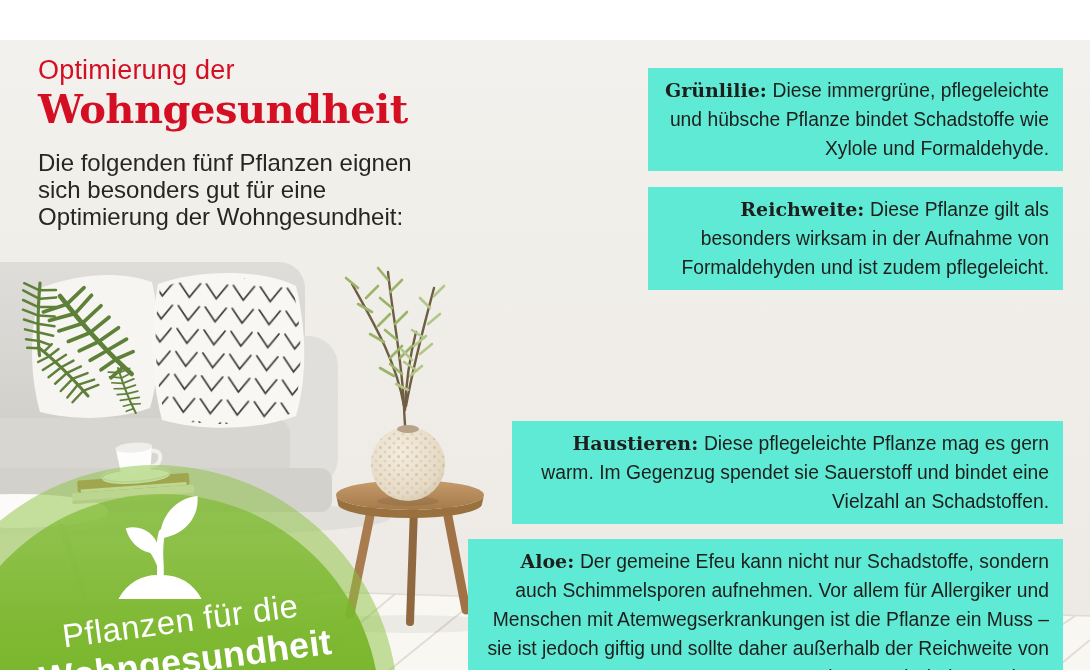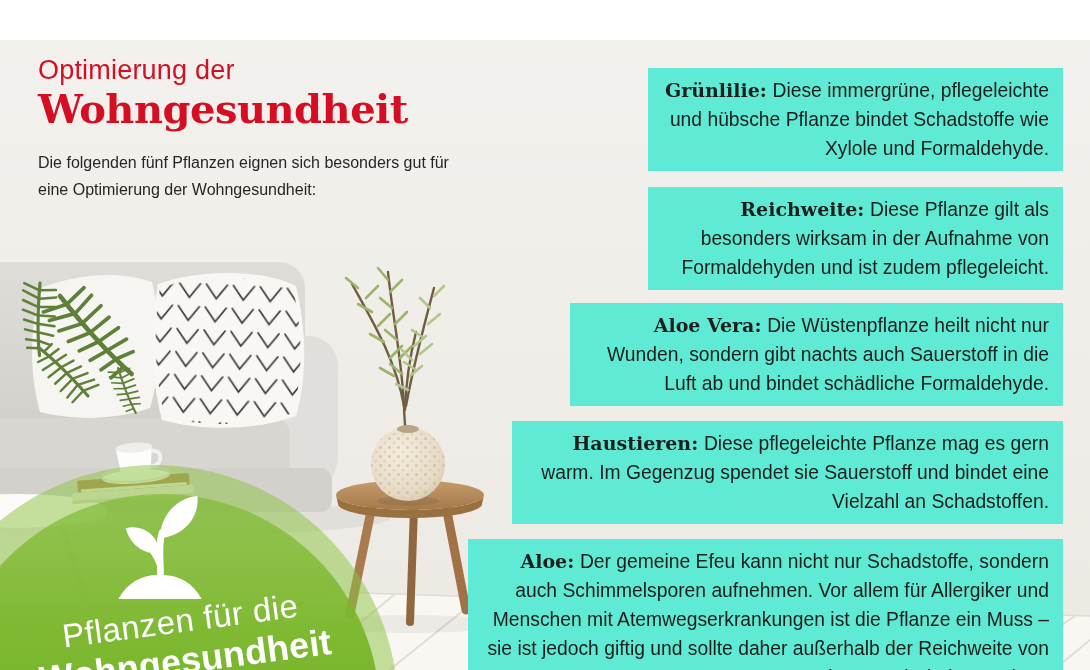--- a/index.html
+++ b/index.html
@@ -19,21 +19,21 @@
     color:var(--red);
     font-size:27px;font-weight:500;letter-spacing:.2px;line-height:32px;
   }
   .title-main{
     color:var(--red);
     font-family:"DejaVu Serif", serif;
     font-weight:700;font-size:40px;line-height:46px;letter-spacing:-.5px;
   }
   .intro{
     margin-top:17px;width:420px;
-    color:#262624;font-size:16px;line-height:27px;
+    color:#262624;font-size:24px;line-height:27px;
   }
   
   .card{
     position:absolute;right:27px;z-index:5;
     background:#5eead4;
     padding:8px 14px;
     text-align:right;
     color:#1e1e1c;
     font-size:19.3px;line-height:29px;
   }
@@ -243,23 +243,20 @@
     <div class="title-main">Wohngesundheit</div>
     <div class="intro">Die folgenden fünf Pflanzen eignen sich besonders gut für eine Optimierung der Wohngesundheit:</div>
   </div>
 
   <div class="card card-1">
     <span class="plant-name">Grünlilie:</span><span class="plant-desc">Diese immergrüne, pflegeleichte und hübsche Pflanze bindet Schadstoffe wie Xylole und Formaldehyde.</span>
   </div>
   <div class="card card-2">
     <span class="plant-name">Reichweite:</span><span class="plant-desc">Diese Pflanze gilt als besonders wirksam in der Aufnahme von Formaldehyden und ist zudem pflegeleicht.</span>
   </div>
-  <div class="card card-3">
-    <span class="plant-name">Aloe Vera:</span><span class="plant-desc">Die Wüstenpflanze heilt nicht nur Wunden, sondern gibt nachts auch Sauerstoff in die Luft ab und bindet schädliche Formaldehyde.</span>
-  </div>
   <div class="card card-4">
     <span class="plant-name">Haustieren:</span><span class="plant-desc">Diese pflegeleichte Pflanze mag es gern warm. Im Gegenzug spendet sie Sauerstoff und bindet eine Vielzahl an Schadstoffen.</span>
   </div>
   <div class="card card-5">
     <span class="plant-name">Aloe:</span><span class="plant-desc">Der gemeine Efeu kann nicht nur Schadstoffe, sondern auch Schimmelsporen aufnehmen. Vor allem für Allergiker und Menschen mit Atemwegserkrankungen ist die Pflanze ein Muss – sie ist jedoch giftig und sollte daher außerhalb der Reichweite von Haustieren und Kindern stehen.</span>
   </div>
 
   <div class="badge-outer"></div>
   <div class="badge-inner"></div>
   <svg class="badge-icon" viewBox="0 0 100 112" aria-hidden="true">

